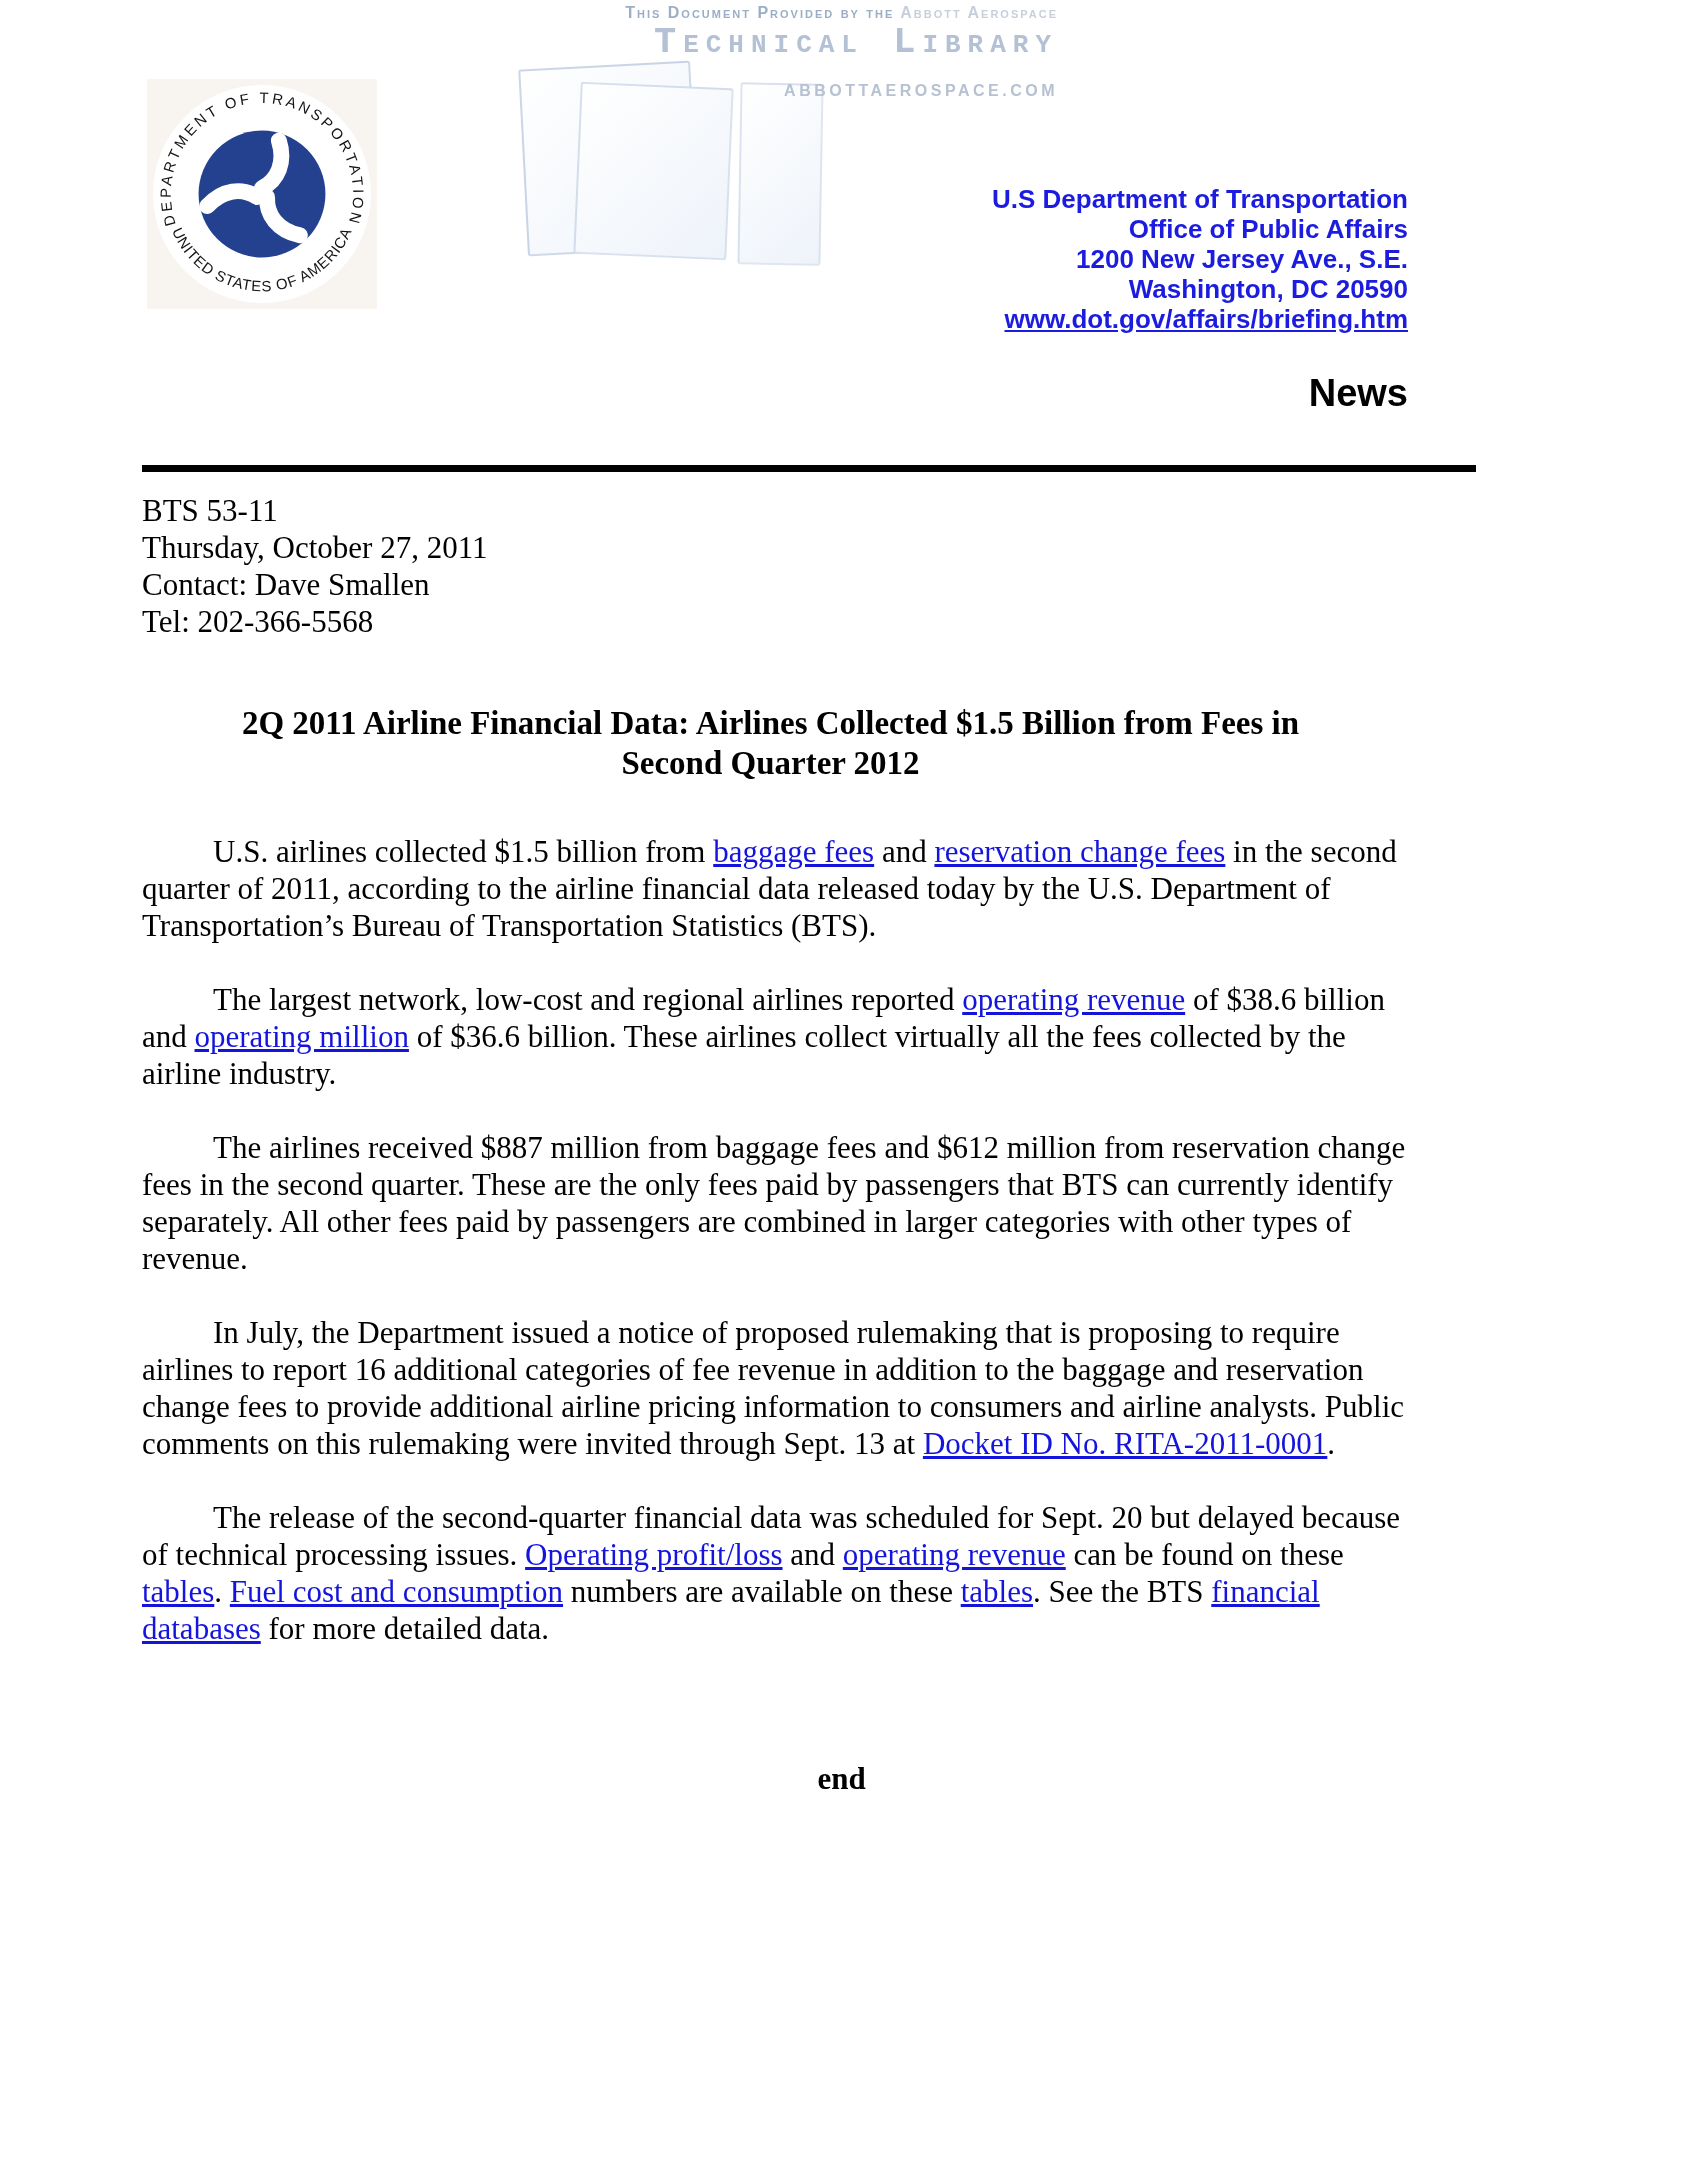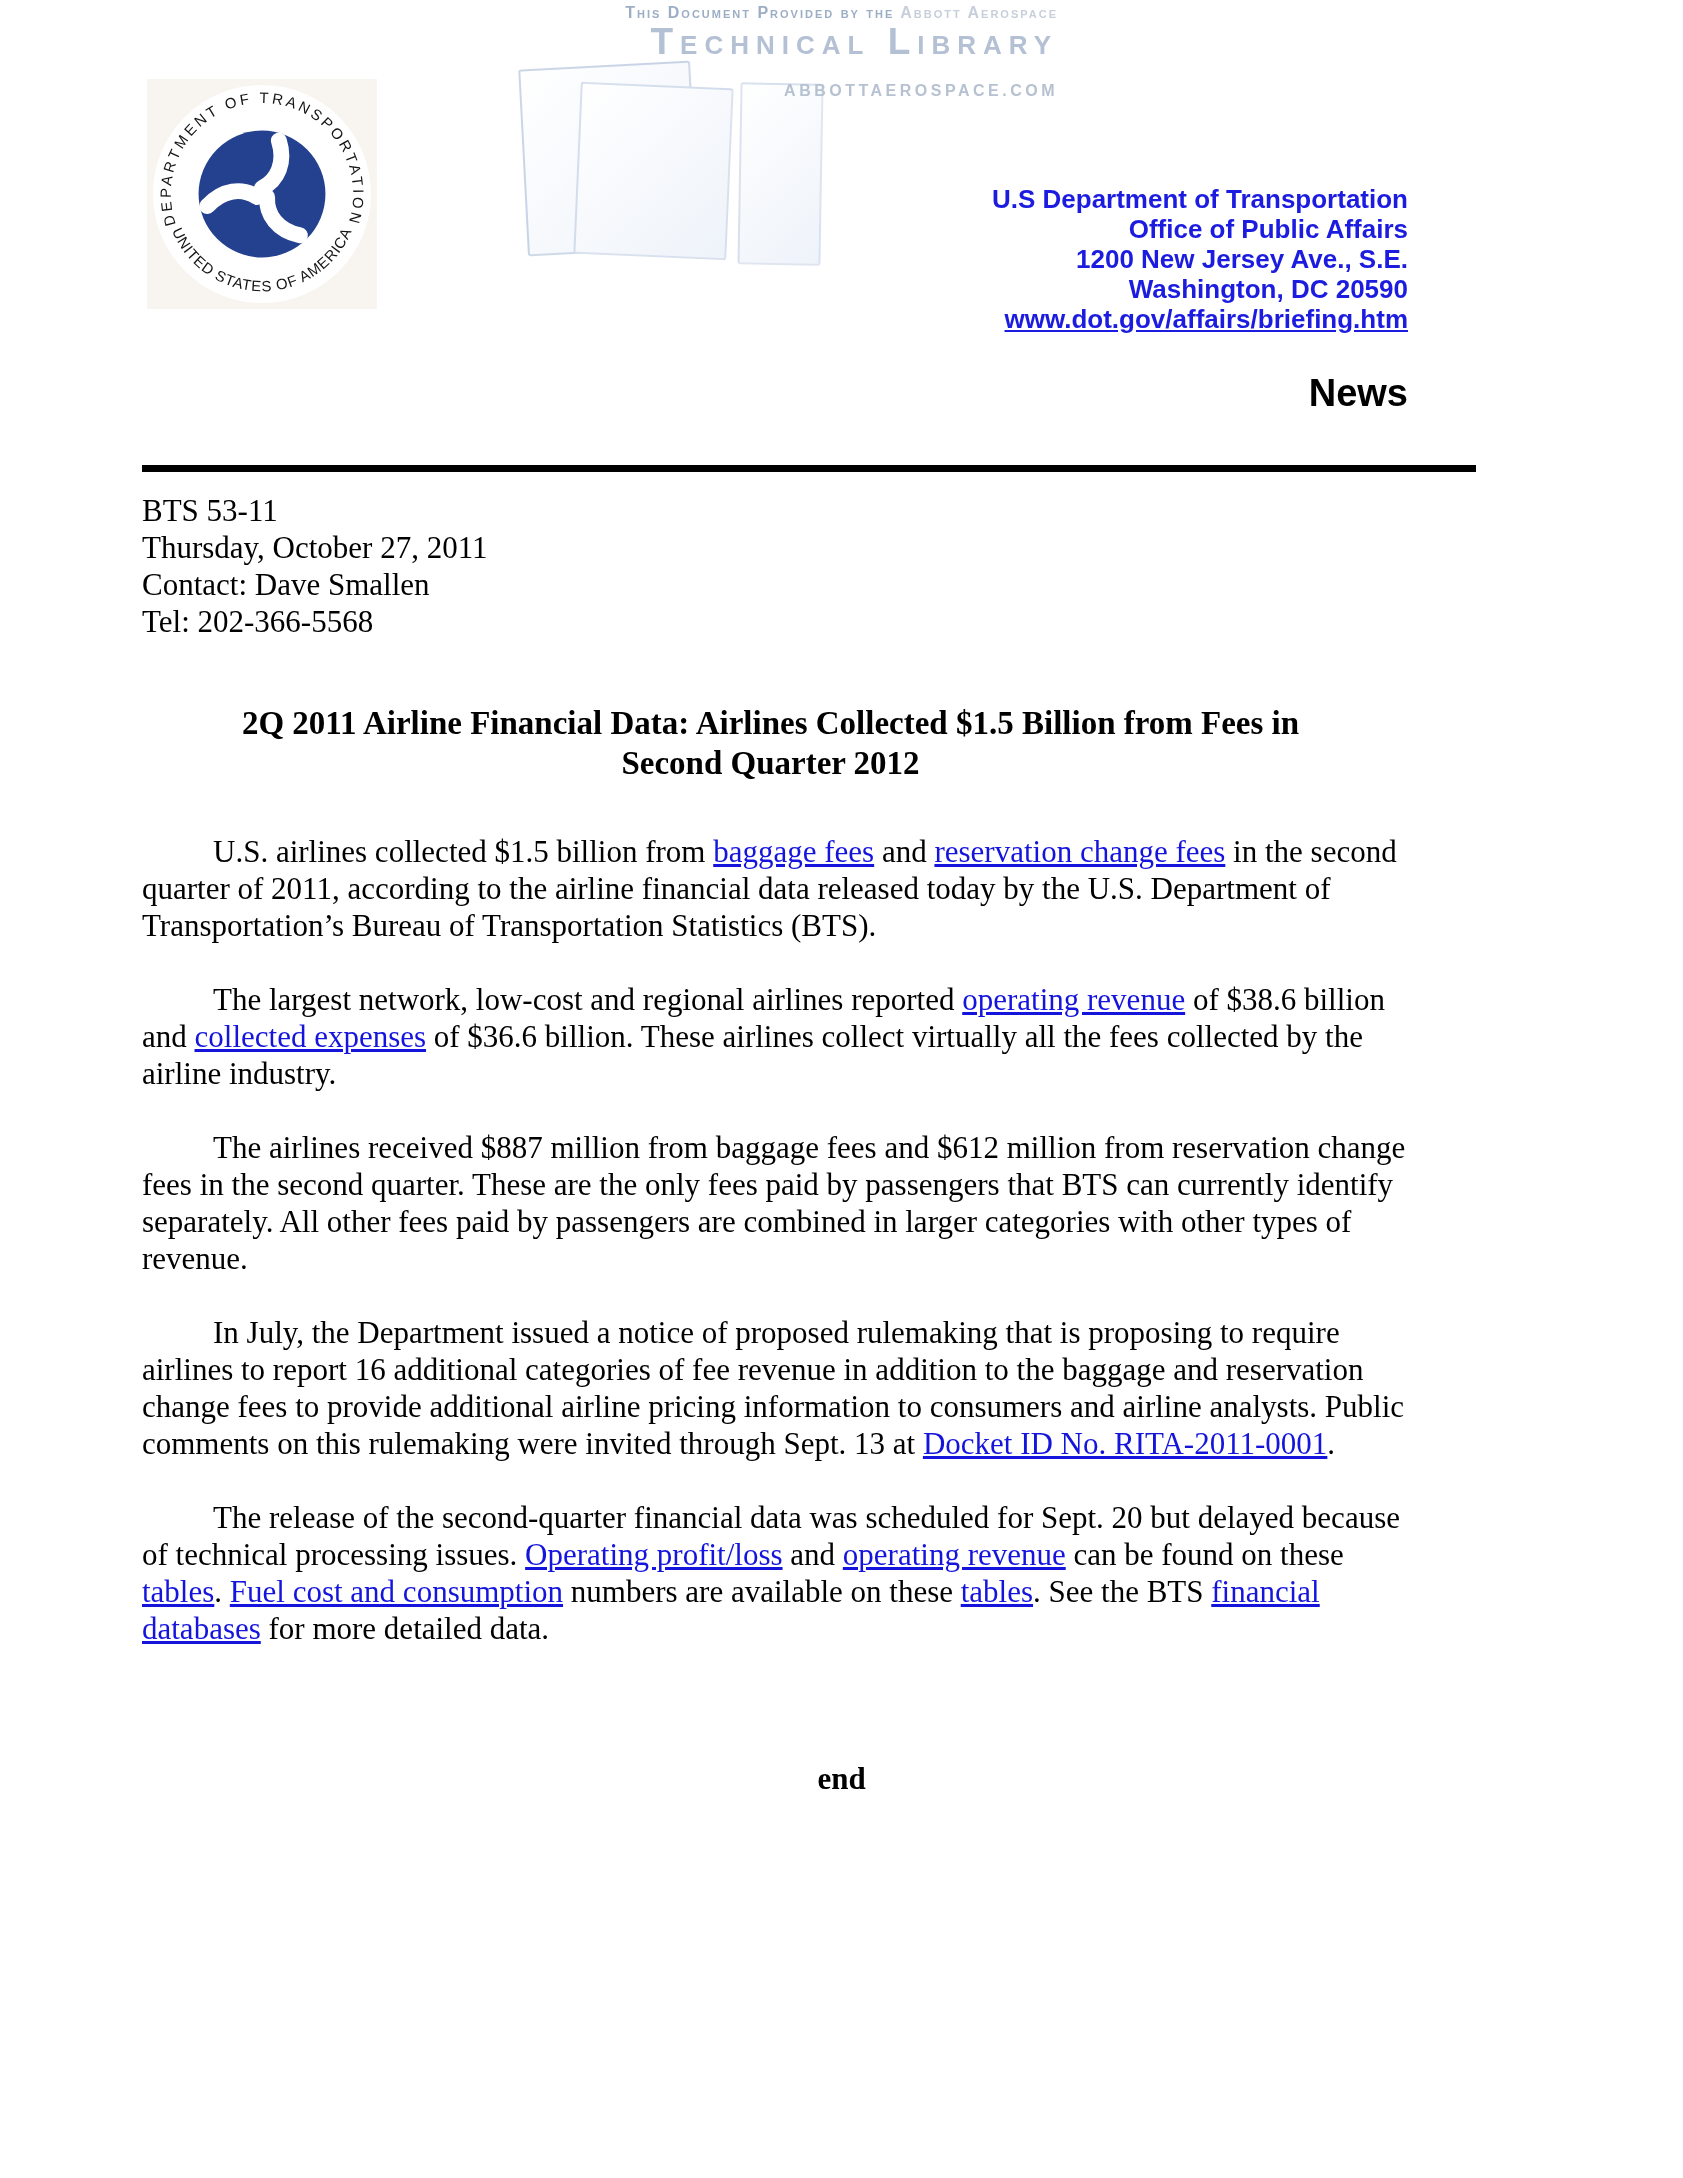--- a/index.html
+++ b/index.html
@@ -13,21 +13,21 @@
   .wm-pages i{position:absolute;display:block;
               background:linear-gradient(135deg,#ffffff 0%,#eef3fa 100%);
               border:2px solid rgba(168,186,214,.55);border-radius:3px;}
   .wm-pages .p1{left:0;top:10px;width:168px;height:183px;transform:rotate(-3deg);}
   .wm-pages .p2{left:54px;top:30px;width:149px;height:168px;transform:rotate(2.5deg);border-color:rgba(168,186,214,.4);}
   .wm-pages .p3{left:216px;top:28px;width:79px;height:178px;transform:rotate(1deg);border-color:rgba(168,186,214,.35);}
   .wm-line1{position:relative;font-size:16px;letter-spacing:2px;font-variant:small-caps;
             font-weight:bold;color:#9caec5;z-index:1;}
   .wm-brand{color:#c7cfdb;}
   .wm-title{position:relative;font-size:37px;line-height:40px;letter-spacing:7px;
-            font-variant:small-caps;font-weight:bold;color:#b4c1d4;z-index:1;}
+            font-variant:small-caps;font-weight:bold;color:#b4c1d4;z-index:1;font-family:Liberation Mono, monospace;}
   .wm-site{position:relative;font-size:16px;letter-spacing:3.5px;font-weight:bold;
            color:#b6c1d1;text-transform:uppercase;margin-top:20px;z-index:1;}
 
   
   .logo-wrap{position:absolute;left:147px;top:79px;width:230px;height:230px;
              background:#f8f5f0;display:flex;align-items:center;justify-content:center;z-index:1;}
   .seal-text{font-family:"Liberation Sans",sans-serif;font-size:15px;fill:#141414;}
   .seal-top{letter-spacing:3px;}
   .seal-bottom{letter-spacing:0.8px;}
 
@@ -114,21 +114,21 @@
       <div>Tel: 202-366-5568</div>
     </div>
 
   <h1 class="title">
     <span>2Q 2011 Airline Financial Data: Airlines Collected $1.5 Billion from Fees in</span>
     <span>Second Quarter 2012</span>
   </h1>
 
   <div class="body-text">
       <p class="body-para">U.S. airlines collected $1.5 billion from <a class="doc-link" href="#">baggage fees</a> and <a class="doc-link" href="#">reservation change fees</a> in the second quarter of 2011, according to the airline financial data released today by the U.S. Department of Transportation’s Bureau of Transportation Statistics (BTS).</p>
-      <p class="body-para">The largest network, low-cost and regional airlines reported <a class="doc-link" href="#">operating revenue</a> of $38.6 billion and <a class="doc-link" href="#">collected expenses</a> of $36.6 billion. These airlines collect virtually all the fees collected by the airline industry.</p>
+      <p class="body-para">The largest network, low-cost and regional airlines reported <a class="doc-link" href="#">operating revenue</a> of $38.6 billion and <a class="doc-link" href="#">operating million</a> of $36.6 billion. These airlines collect virtually all the fees collected by the airline industry.</p>
       <p class="body-para">The airlines received $887 million from baggage fees and $612 million from reservation change fees in the second quarter. These are the only fees paid by passengers that BTS can currently identify separately. All other fees paid by passengers are combined in larger categories with other types of revenue.</p>
       <p class="body-para">In July, the Department issued a notice of proposed rulemaking that is proposing to require airlines to report 16 additional categories of fee revenue in addition to the baggage and reservation change fees to provide additional airline pricing information to consumers and airline analysts. Public comments on this rulemaking were invited through Sept. 13 at <a class="doc-link" href="#">Docket ID No. RITA-2011-0001</a>.</p>
       <p class="body-para">The release of the second-quarter financial data was scheduled for Sept. 20 but delayed because of technical processing issues.  <a class="doc-link" href="#">Operating profit/loss</a> and <a class="doc-link" href="#">operating revenue</a> can be found on these <a class="doc-link" href="#">tables</a>. <a class="doc-link" href="#">Fuel cost and consumption</a> numbers are available on these <a class="doc-link" href="#">tables</a>. See the BTS <a class="doc-link" href="#">financial databases</a> for more detailed data.</p>
     </div>
 
   <div class="end-mark">end</div>
 
 </div>
 
 

